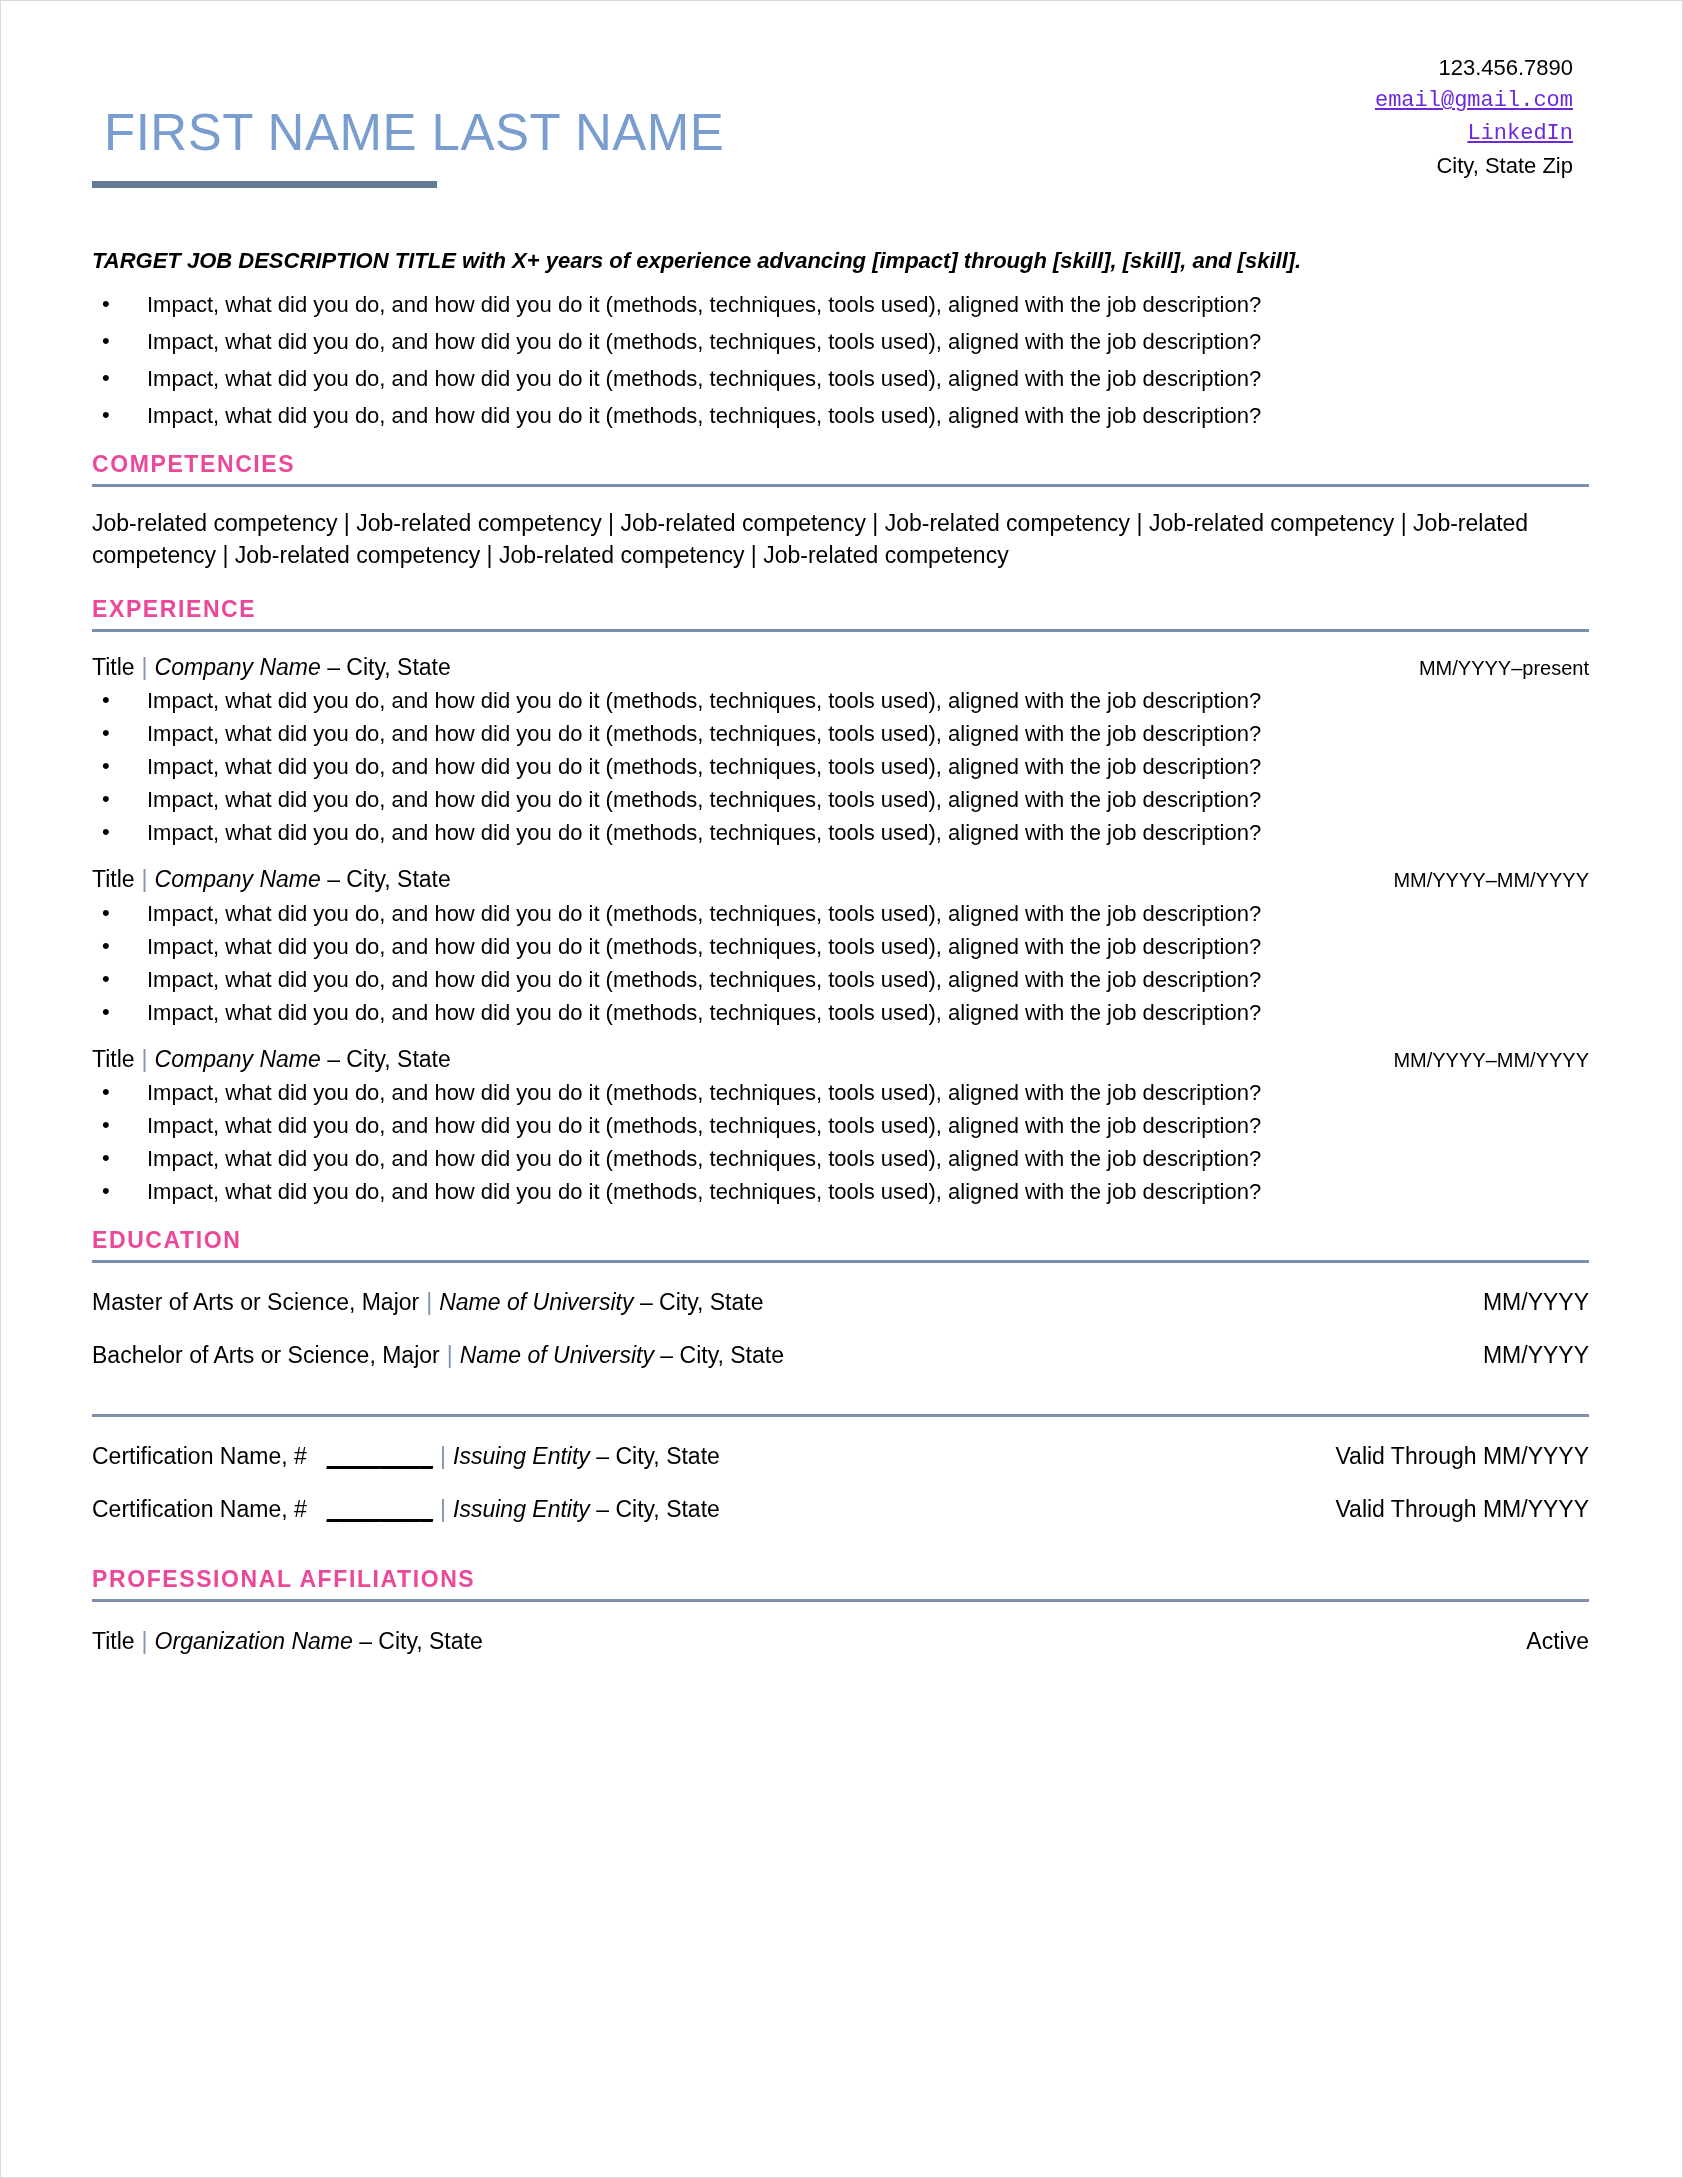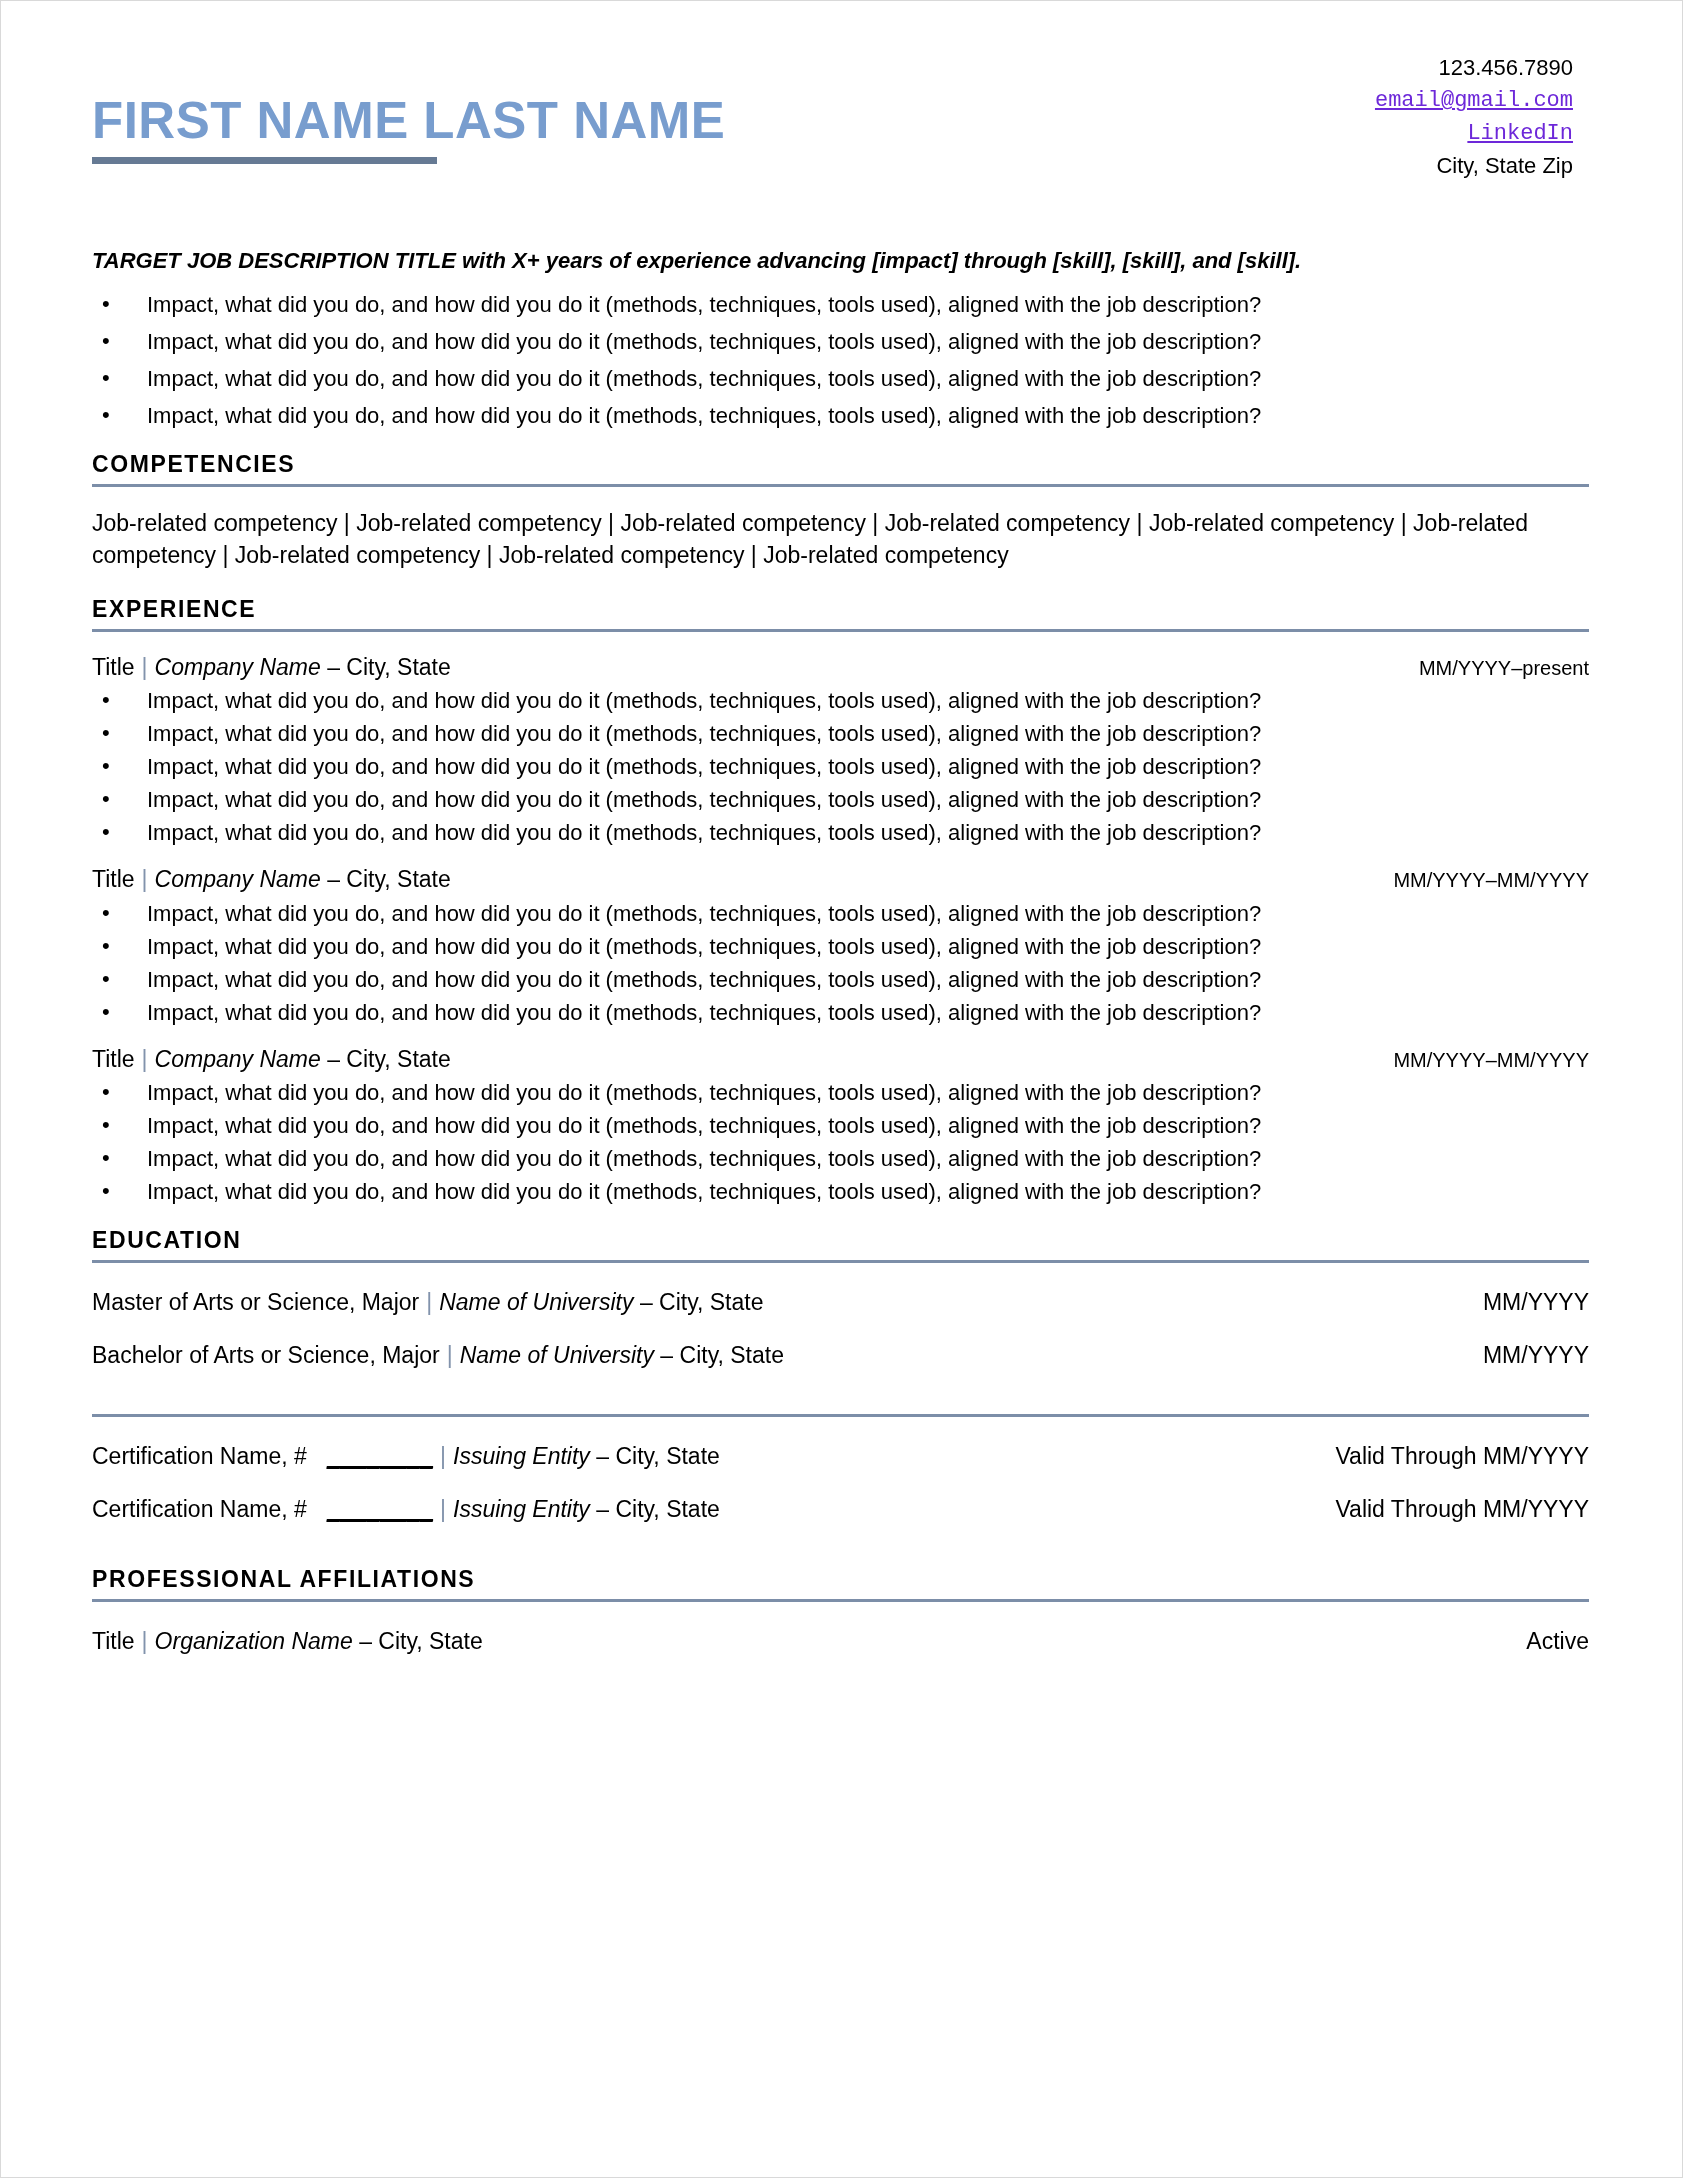--- a/index.html
+++ b/index.html
@@ -26,25 +26,25 @@
   }
 
   
   .header {
     position: relative;
     padding-top: 55px;
     min-height: 149px;
   }
   .name {
     font-size: 51px;
-    font-weight: 700;
+    font-weight: 400;
     color: #789DCE;
     letter-spacing: 0.5px;
     line-height: 1.05;
-    margin: 0;
+    margin: 12px;
     padding-top: 38px;
     display: inline-block;
     white-space: nowrap;
   }
   .name-rule {
     width: 345px;
     height: 7px;
     background: #667A94;
     margin-top: 9px;
   }
@@ -93,21 +93,21 @@
     top: -1px;
     font-size: 22px;
   }
   ul.bullets.tight li { margin-bottom: 11px; }
 
   
   .section { margin-top: 26px; }
   .sec-head {
     font-size: 23px;
     font-weight: 700;
-    color: #000000;
+    color: #ec4899;
     letter-spacing: 1.6px;
     line-height: 1;
   }
   .sec-rule {
     height: 3px;
     background: #7C8EA8;
     margin-top: 8px;
   }
 
   

